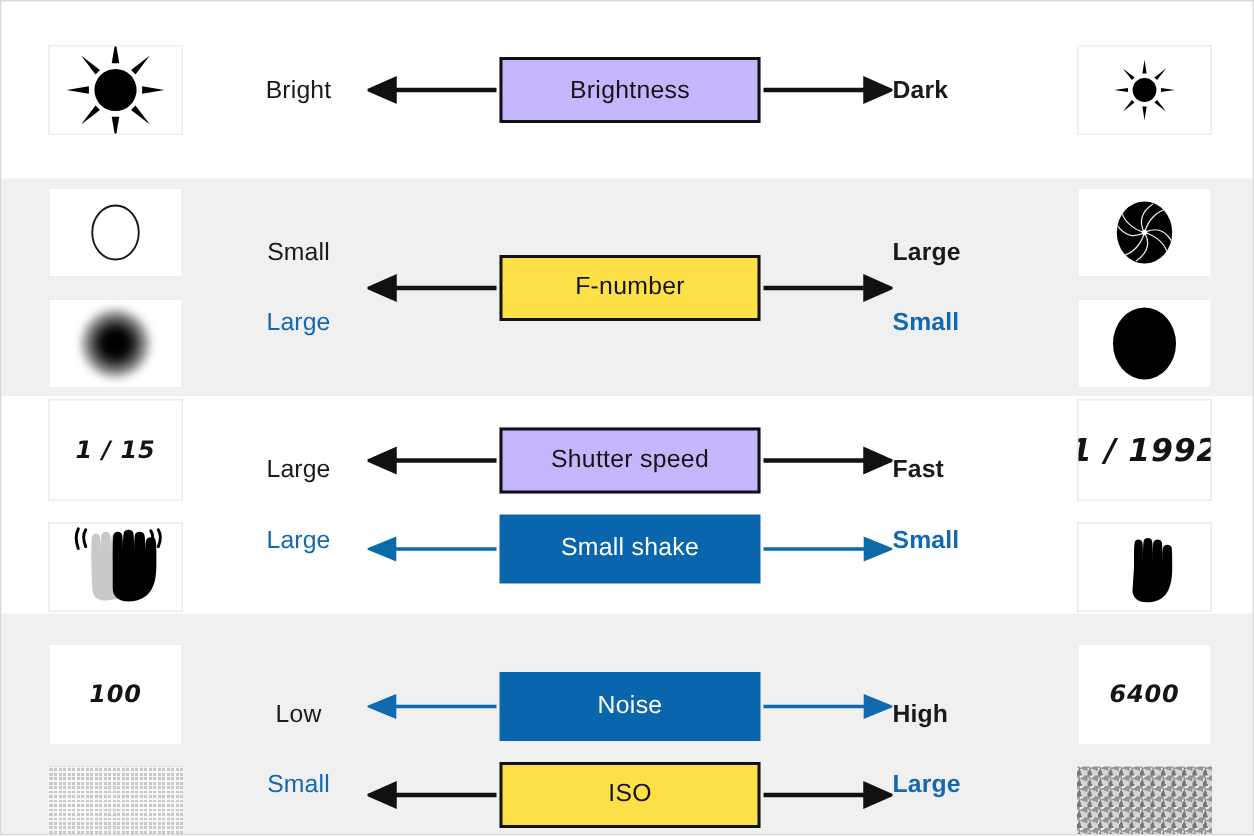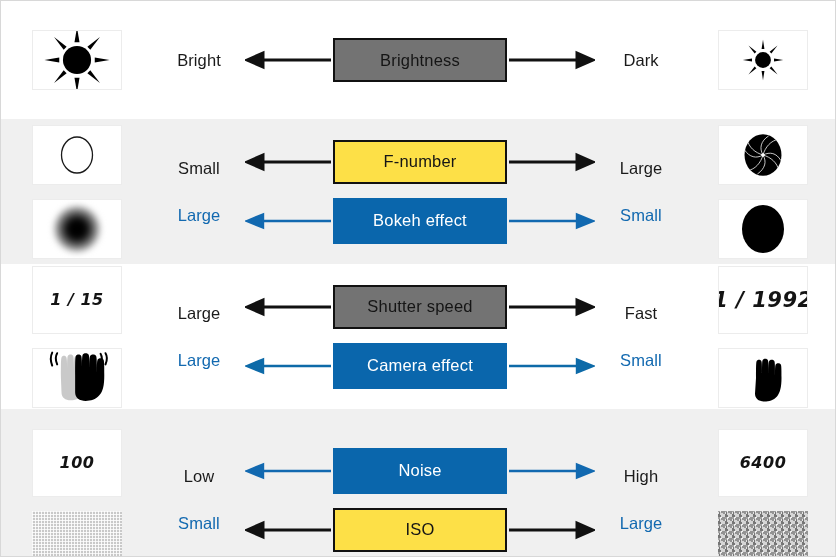--- a/index.html
+++ b/index.html
@@ -30,21 +30,21 @@
   .row.plain{background:#ffffff;}
   .row.r1{height:118px;}
   .row.r2{height:145px;}
   .row.r3{height:145px;}
   .row.r4{height:181px;}
 
   
   .col-thumb-left{width:152px;flex:0 0 152px;display:flex;flex-direction:column;align-items:center;justify-content:center;gap:14px;}
   .col-word-left{width:92px;flex:0 0 92px;display:flex;flex-direction:column;align-items:center;justify-content:center;gap:30px;}
   .col-arrows{flex:1 1 auto;display:flex;flex-direction:column;align-items:center;justify-content:center;gap:14px;}
-  .col-word-right{width:92px;flex:0 0 92px;display:flex;flex-direction:column;align-items:center;justify-content:center;gap:30px;}
+  .col-word-right{width:92px;flex:0 0 92px;display:flex;flex-direction:column;justify-content:center;gap:30px;font-weight:bold;}
   .col-thumb-right{width:152px;flex:0 0 152px;display:flex;flex-direction:column;align-items:center;justify-content:center;gap:14px;}
 
   
   .side-word{
     font-size:16.5px;
     color:#1a1a1a;
     line-height:1;
     letter-spacing:.1px;
     white-space:nowrap;
   }
@@ -72,21 +72,21 @@
     box-sizing:border-box;
     display:flex;
     align-items:center;
     justify-content:center;
     font-size:16.5px;
     line-height:1;
     letter-spacing:.2px;
     white-space:nowrap;
   }
   .bar.white{
-    background:#737373;
+    background:#c4b5fd;
     border:2px solid #111111;
     color:#151515;
   }
   .bar.white.pure{background:#fde047;}
   .bar.blue{
     background:#0a66ac;
     border:none;
     color:#ffffff;
     height:46px;
   }
@@ -251,39 +251,20 @@
                 <polygon points="2,11 18,4 18,18"></polygon>
           </g>
             </svg>
         </span>
         <span class="bar white pure">F-number</span>
         <span class="arrow">
           <svg viewBox="0 0 88 22">
               <g stroke="#111" stroke-width="3" fill="#111">
             <line x1="2" y1="11" x2="74" y2="11"></line>
                 <polygon points="86,11 70,4 70,18"></polygon>
-          </g>
-            </svg>
-        </span>
-      </div>
-      <div class="barline">
-        <span class="arrow">
-          <svg viewBox="0 0 88 22">
-              <g stroke="#1269b0" stroke-width="2.4" fill="#1269b0">
-            <line x1="86" y1="11" x2="14" y2="11"></line>
-                <polygon points="2,11 18,4.5 18,17.5"></polygon>
-          </g>
-            </svg>
-        </span>
-        <span class="bar blue">Bokeh effect</span>
-        <span class="arrow">
-          <svg viewBox="0 0 88 22">
-              <g stroke="#1269b0" stroke-width="2.4" fill="#1269b0">
-            <line x1="2" y1="11" x2="74" y2="11"></line>
-                <polygon points="86,11 70,4.5 70,17.5"></polygon>
           </g>
             </svg>
         </span>
       </div>
     </div>
 
     <div class="col-word-right">
       <span class="side-word">Large</span>
       <span class="side-word blue">Small</span>
     </div>
@@ -375,21 +356,21 @@
       </div>
       <div class="barline">
         <span class="arrow">
           <svg viewBox="0 0 88 22">
               <g stroke="#0d6aa8" stroke-width="2.4" fill="#0d6aa8">
             <line x1="86" y1="11" x2="14" y2="11"></line>
                 <polygon points="2,11 18,4.5 18,17.5"></polygon>
           </g>
             </svg>
         </span>
-        <span class="bar blue">Camera effect</span>
+        <span class="bar blue">Small shake</span>
         <span class="arrow">
           <svg viewBox="0 0 88 22">
               <g stroke="#0d6aa8" stroke-width="2.4" fill="#0d6aa8">
             <line x1="2" y1="11" x2="74" y2="11"></line>
                 <polygon points="86,11 70,4.5 70,17.5"></polygon>
           </g>
             </svg>
         </span>
       </div>
     </div>

